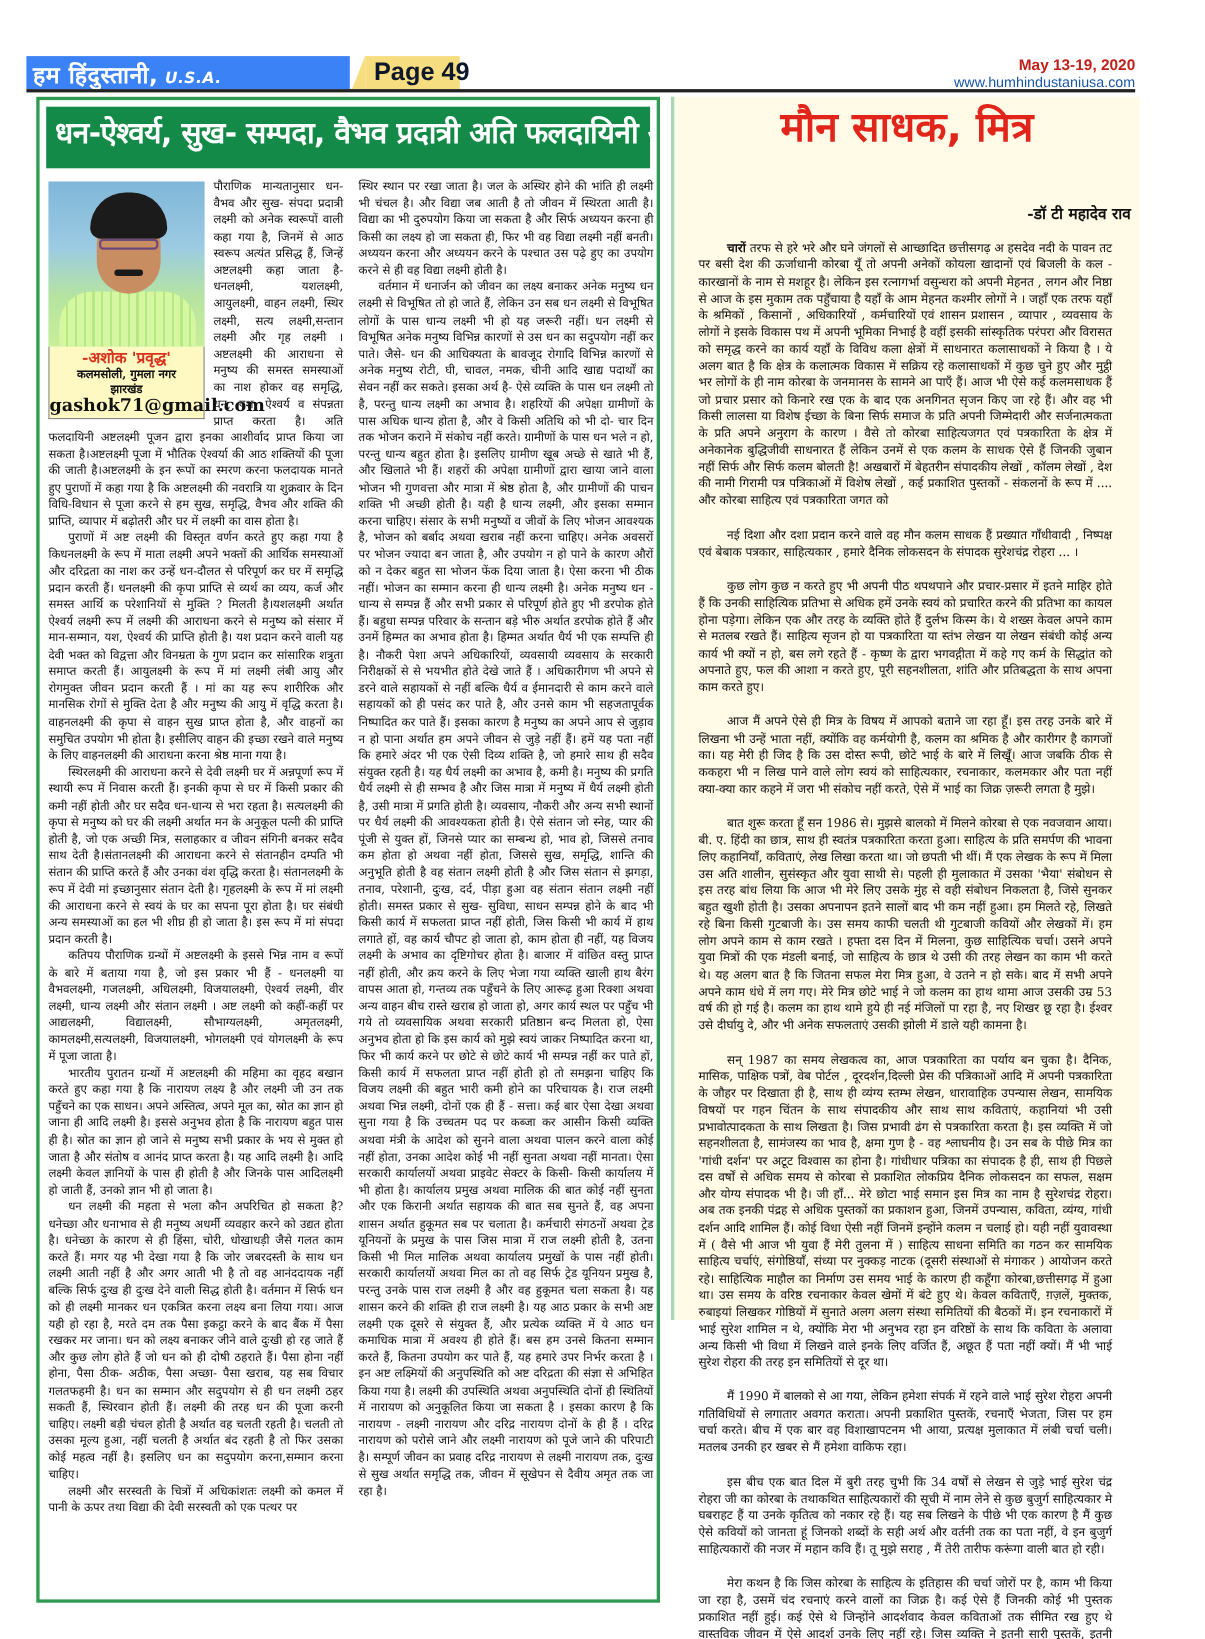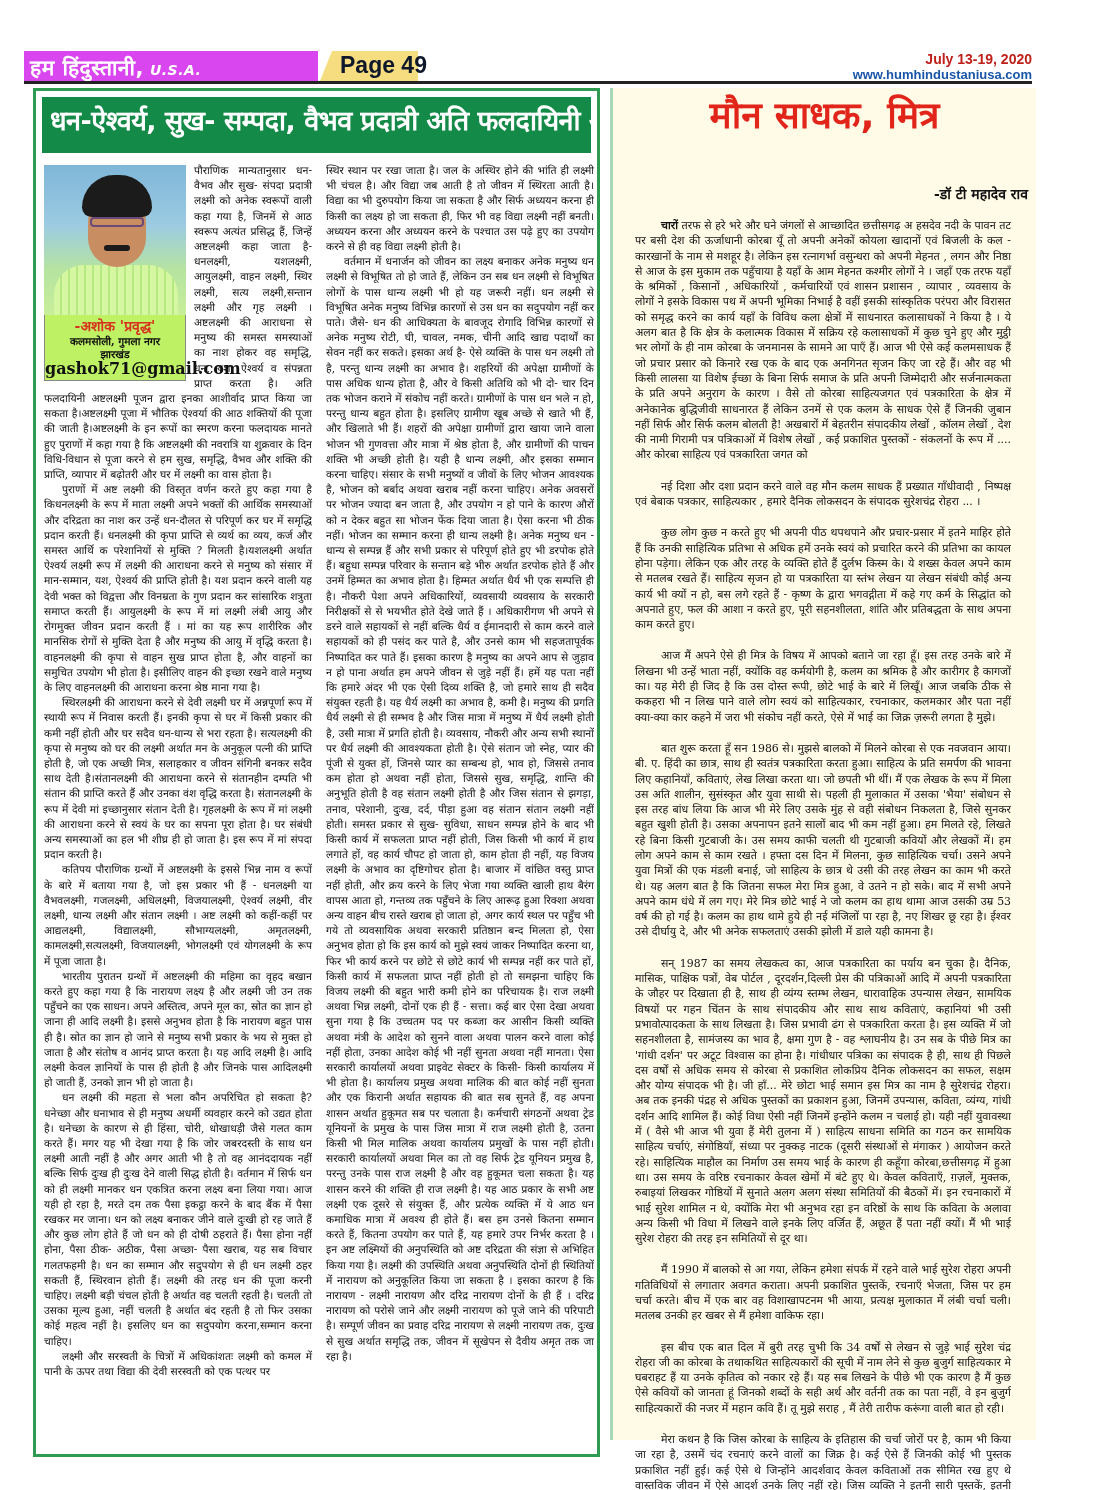--- a/index.html
+++ b/index.html
@@ -1,73 +1,73 @@
 <!DOCTYPE html>
 <html><head>
 <meta charset="utf-8">
 <style>
   html, body { margin:0; padding:0; background:#ffffff; }
   body { width:1095px; height:1490px; position:relative; overflow:hidden; font-family:"DejaVu Serif", serif; color:#111; }
 
   
-  .masthead { position:absolute; left:24px; top:51px; width:294px; height:30px; background:#d946ef; }
+  .masthead { position:absolute; left:24px; top:51px; width:294px; height:30px; background:#3b82f6; }
   .masthead .title { position:absolute; left:6px; top:2px; color:#fff; font-family:"DejaVu Sans", sans-serif; font-weight:bold; font-size:21px; letter-spacing:0.5px; white-space:nowrap; }
   .masthead .title .usa { font-style:italic; font-size:14px; margin-left:6px; }
   .page-label-bg { position:absolute; left:320px; top:51px; width:0; height:0; border-bottom:30px solid #f5dd80; border-left:12px solid transparent; }
   .page-label-rect { position:absolute; left:332px; top:51px; width:86px; height:30px; background:#f5dd80; }
   .page-label { position:absolute; left:340px; top:52px; font-family:"Liberation Sans", sans-serif; font-weight:bold; font-size:23px; color:#0f172a; white-space:nowrap; }
   .header-rule { position:absolute; left:24px; top:81px; width:1008px; height:3px; background:#222; }
   .dateline { position:absolute; right:63px; top:52px; text-align:right; font-family:"Liberation Sans", sans-serif; font-size:13px; line-height:15px; }
   .dateline .date { color:#c0201a; font-weight:bold; font-size:14px; }
-  .dateline .url { color:#1a56a8; font-weight:bold; }
+  .dateline .url { color:#1a56a8; font-weight:normal; }
 
   
   .left-article { position:absolute; left:33px; top:88px; width:567px; height:1369px; border:3px solid #2e9a52; box-sizing:border-box; background:#fff; }
   .left-banner { position:absolute; left:6px; top:6px; width:549px; height:56px; background:#138a47; overflow:hidden; }
   .left-banner .headline { position:absolute; left:8px; top:4px; color:#fff; font-family:"DejaVu Sans", sans-serif; font-weight:bold; font-size:27px; white-space:nowrap; letter-spacing:-0.5px; }
   .left-cols { position:absolute; left:8px; top:72px; width:550px; height:1290px; }
   .col { position:absolute; top:0; width:268px; font-size:10.6px; line-height:15.2px; text-align:justify; }
   .col p { margin:0; text-indent:18px; }
   .col p.noindent { text-indent:0; }
   .col-a { left:0; }
   .col-b { left:282px; }
 
   .author-photo { float:left; width:142px; margin:2px 8px 4px 0; }
   .photo { width:142px; height:150px; background:linear-gradient(180deg,#7fb6d8 0%,#9ccbe3 40%,#b6e4a0 70%,#c8ee9a 100%); position:relative; overflow:hidden; }
   .photo .hair { position:absolute; left:38px; top:10px; width:70px; height:42px; background:#1b1b1b; border-radius:40px 40px 12px 12px; }
   .photo .face { position:absolute; left:44px; top:30px; width:58px; height:72px; background:#c98d62; border-radius:28px 28px 30px 30px; }
   .photo .glasses { position:absolute; left:46px; top:52px; width:54px; height:10px; border:2px solid #6b4a7a; border-radius:4px; box-sizing:border-box; }
   .photo .mustache { position:absolute; left:60px; top:80px; width:26px; height:6px; background:#1b1b1b; border-radius:6px; }
   .photo .shirt { position:absolute; left:10px; top:100px; width:124px; height:60px; background:repeating-linear-gradient(90deg,#d6f7a2 0 6px,#b7e883 6px 8px); border-radius:30px 30px 0 0; }
-  .author-caption { border:1px solid #888; border-top:none; text-align:center; padding:3px 0 4px; background:#bef264; }
+  .author-caption { border:1px solid #888; border-top:none; text-align:center; padding:3px 0 4px; background:#fef9c3; }
   .author-name { color:#d8321e; font-weight:bold; font-size:14px; line-height:17px; }
   .author-place { font-weight:bold; font-size:10.5px; line-height:13px; }
   .author-email { font-weight:bold; font-size:16px; line-height:15px; }
 
   
-  .right-article { position:absolute; left:610px; top:88px; width:423px; height:1352px; background:#fffbe7; border-left:3px solid #a8d7b8; }
+  .right-article { position:absolute; left:610px; top:88px; width:423px; height:1112px; background:#fffbe7; border-left:3px solid #a8d7b8; }
   .right-headline { position:absolute; left:0; top:6px; width:423px; text-align:center; color:#e1251b; font-family:"DejaVu Sans", sans-serif; font-weight:bold; font-size:37px; line-height:44px; }
   .right-byline { position:absolute; right:8px; top:96px; font-weight:bold; font-size:14px; }
   .right-body { position:absolute; left:6px; top:114px; width:408px; font-size:10.9px; line-height:15.3px; text-align:justify; }
   .right-body p { margin:16px; text-indent:26px; }
   .right-body p .lead { font-weight:bold; }
   .right-footer { margin-top:4px; text-align:right; font-weight:bold; font-size:11.5px; }
 </style>
 </head>
 <body>
 
 <div class="masthead">
   <span class="title"><span>हम हिंदुस्तानी,</span><span class="usa">U.S.A.</span></span>
 </div>
 <div class="page-label-bg"></div>
 <div class="page-label-rect"></div>
 <div class="page-label">Page 49</div>
 <div class="header-rule"></div>
 <div class="dateline">
-  <div class="date">July 13-19, 2020</div>
+  <div class="date">May 13-19, 2020</div>
   <div class="url">www.humhindustaniusa.com</div>
 </div>
 
 <div class="left-article">
   <div class="left-banner">
     <div class="headline">धन-ऐश्वर्य, सुख- सम्पदा, वैभव प्रदात्री अति फलदायिनी अष्टलक्ष्मी</div>
   </div>
   <div class="left-cols">
     <div class="col col-a">
       <div class="author-photo">

